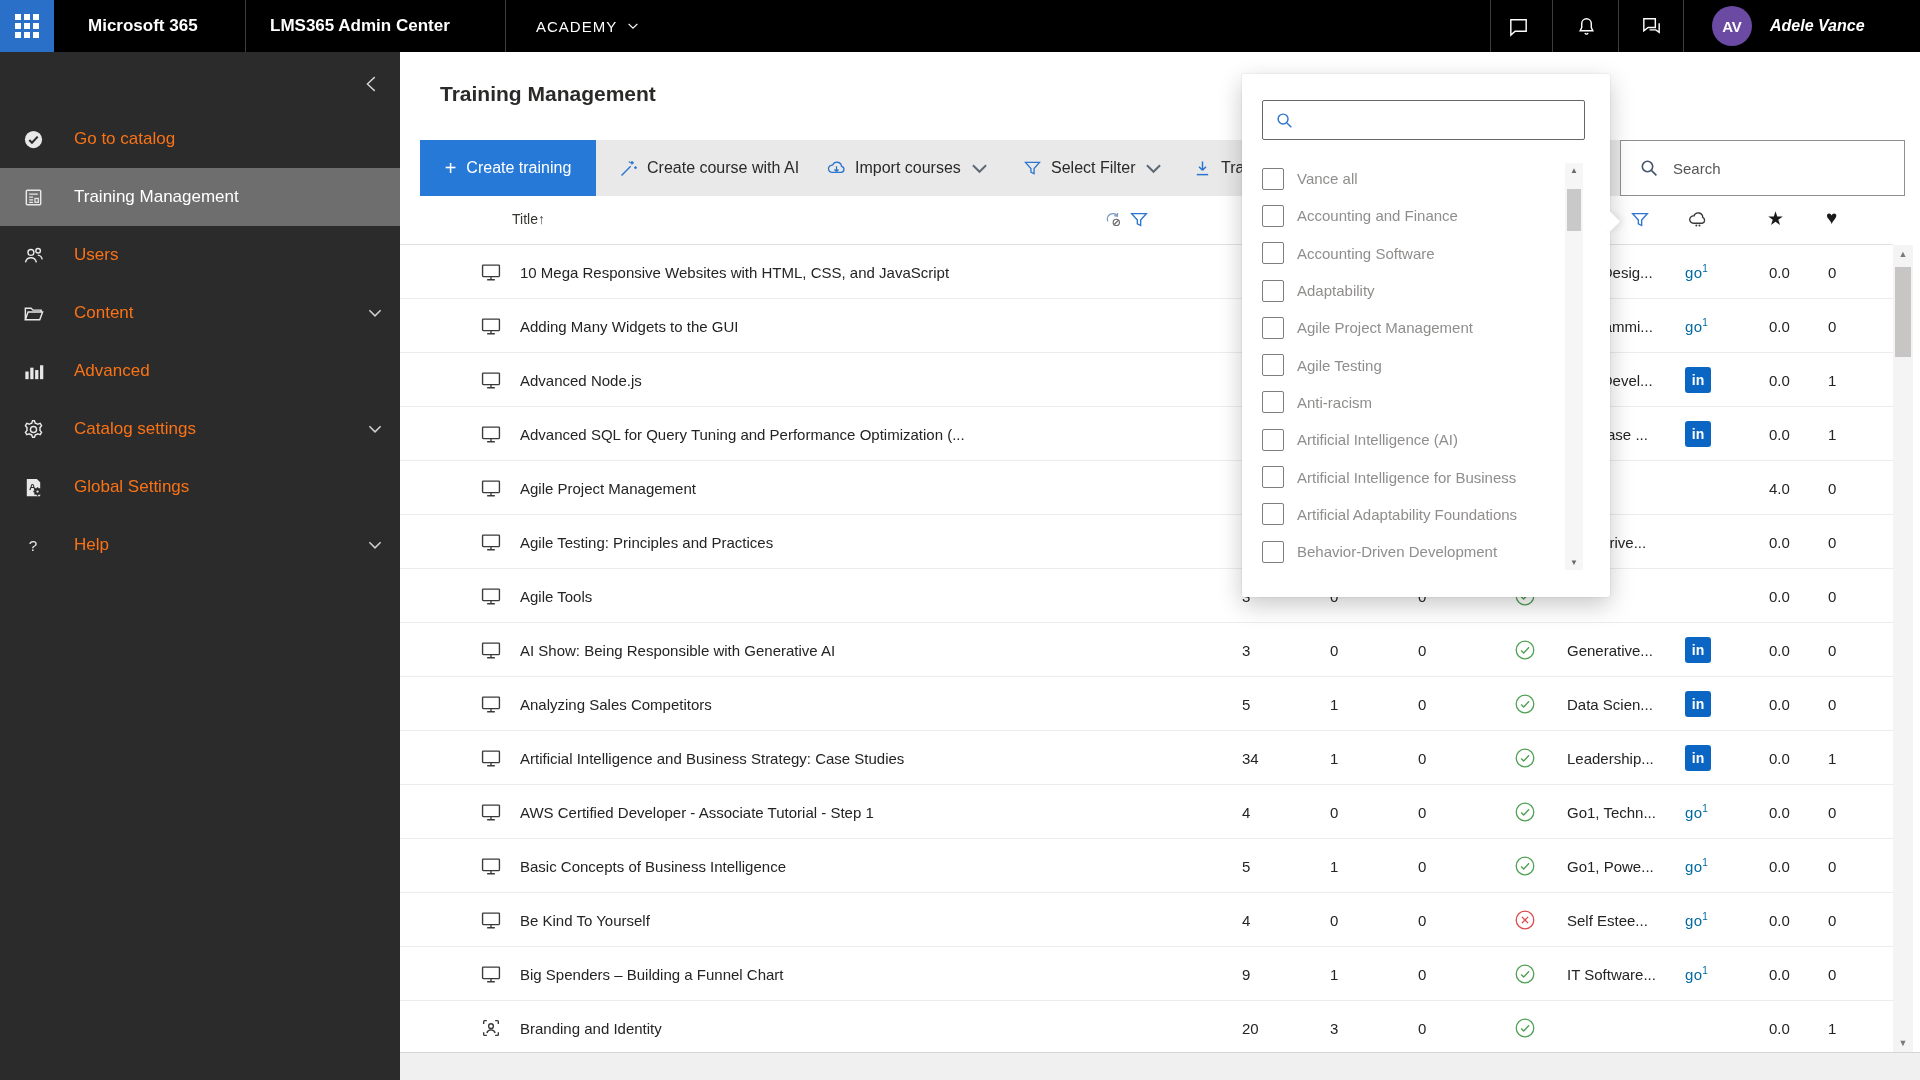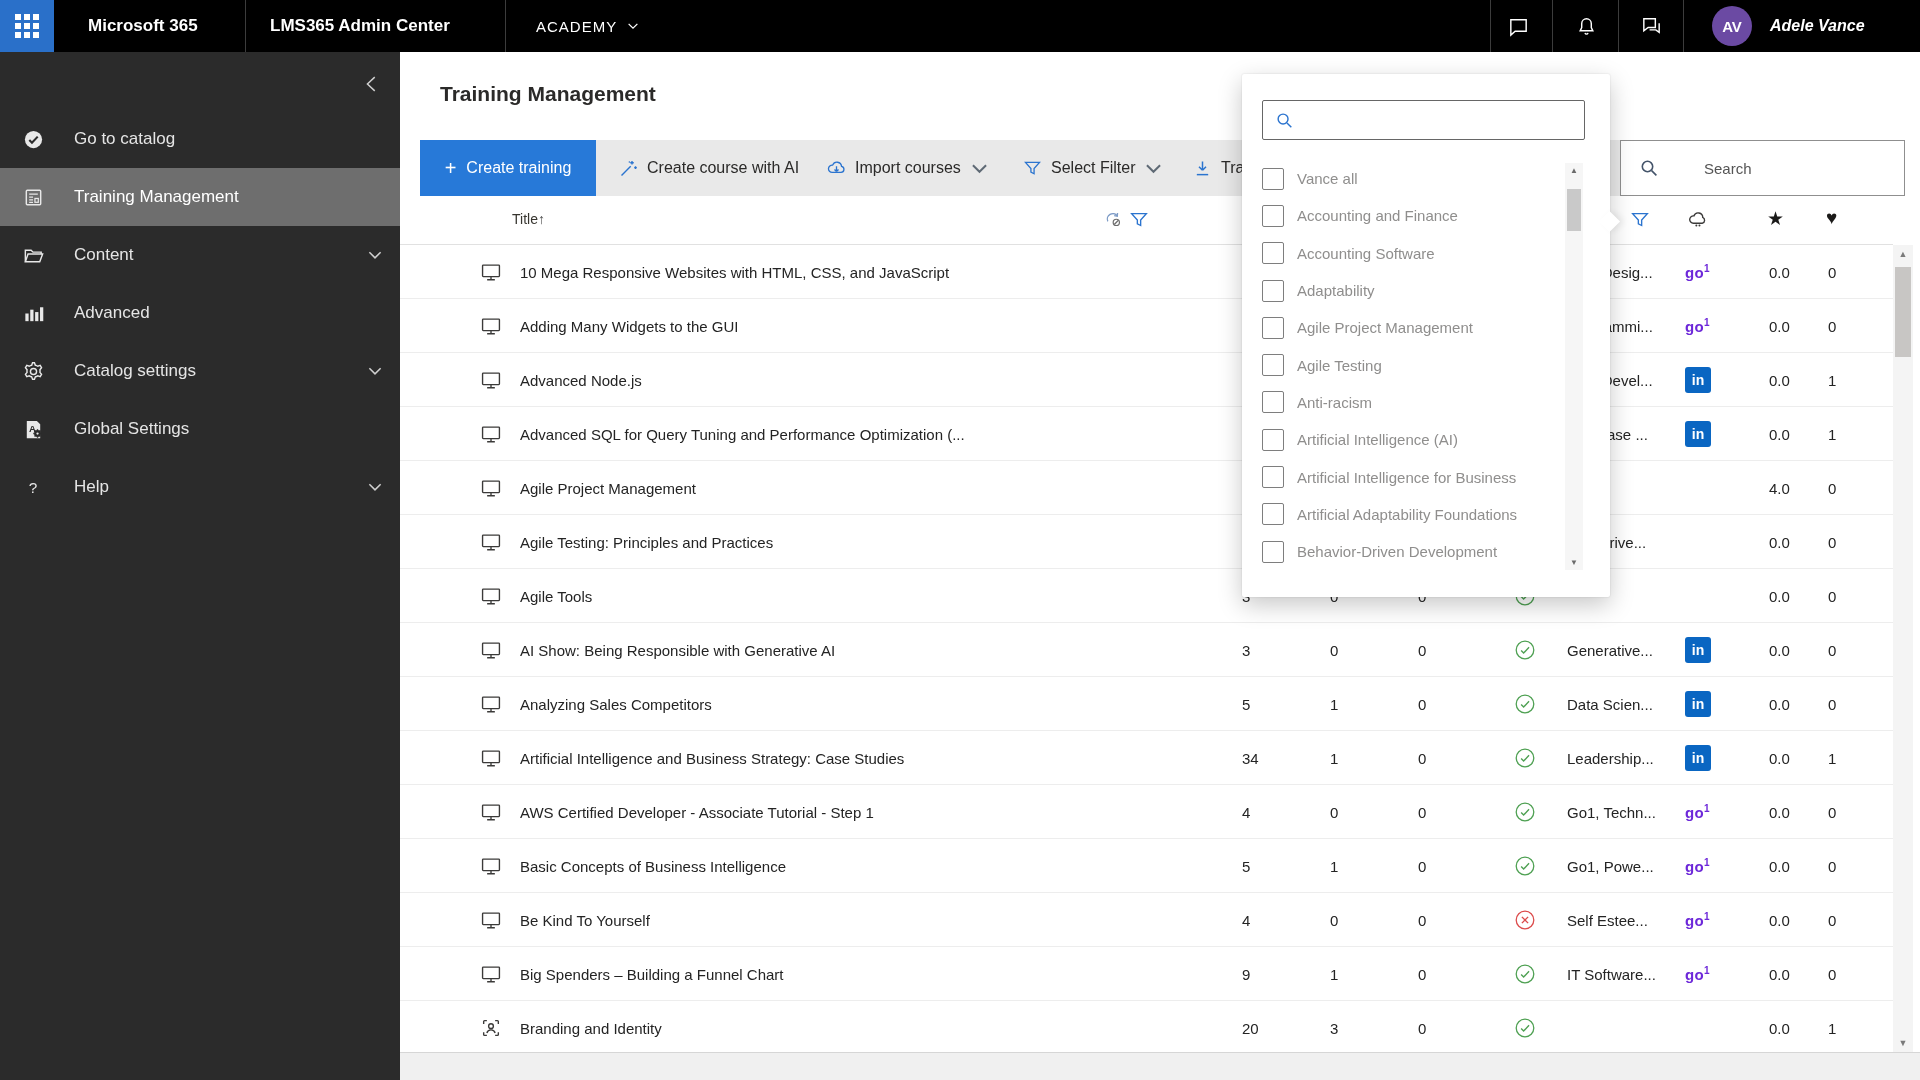--- a/index.html
+++ b/index.html
@@ -31,21 +31,21 @@
   .tb-iconbtn{position:absolute;top:0;height:52px;width:46px;display:flex;align-items:center;justify-content:center;cursor:pointer;}
   .tb-iconbtn svg{width:23px;height:23px;}
   .avatar{position:absolute;top:6px;width:40px;height:40px;border-radius:50%;background:var(--avatar-bg);color:#fff;
           display:flex;align-items:center;justify-content:center;font-size:15px;font-weight:700;cursor:pointer;}
   .tb-username{position:absolute;top:0;height:52px;display:flex;align-items:center;font-size:16px;font-weight:600;}
 
   
   .sidebar{position:absolute;left:0;top:52px;width:400px;height:1028px;background:var(--sidebar-bg);z-index:40;}
   .collapse-btn{position:absolute;right:14px;top:18px;width:28px;height:28px;display:flex;align-items:center;justify-content:center;cursor:pointer;}
   .nav{position:absolute;left:0;top:58px;width:400px;}
-  .nav-item{position:relative;height:58px;display:flex;align-items:center;cursor:pointer;color:#e5e5e5;font-size:17px;}
+  .nav-item{position:relative;height:58px;display:flex;align-items:center;cursor:pointer;color:#f97316;font-size:17px;}
   .nav-item.selected{background:var(--sidebar-sel);color:#fff;}
   .nav-icon{position:absolute;left:21px;width:24px;height:24px;display:flex;align-items:center;justify-content:center;}
   .nav-icon svg{width:23px;height:23px;}
   .nav-label{position:absolute;left:74px;white-space:nowrap;}
   .nav-chevron{position:absolute;right:16px;width:18px;height:18px;}
 
   
   .main{position:absolute;left:400px;top:52px;width:1520px;height:1028px;background:#fff;}
   .page-title{position:absolute;left:40px;top:30px;font-size:21px;font-weight:600;color:#2b2a29;}
 
@@ -53,21 +53,21 @@
   .toolbar{position:absolute;left:20px;top:88px;width:1485px;height:56px;background:var(--toolbar-bg);}
   .btn-create{position:absolute;left:0;top:0;width:176px;height:56px;background:var(--btn-blue);color:#fff;border:none;
               font-size:16px;display:flex;align-items:center;justify-content:center;gap:10px;cursor:pointer;font-family:inherit;}
   .btn-create .plus{font-size:20px;font-weight:400;line-height:1;}
   .tbar-item{position:absolute;top:0;height:56px;display:flex;align-items:center;gap:8px;font-size:16px;color:#2b2a29;cursor:pointer;}
   .tbar-item svg{width:21px;height:21px;}
   .chev{width:14px;height:14px;}
   .search-box{position:absolute;left:1200px;top:0;width:285px;height:56px;background:#fff;border:1px solid #8f8f8f;
               display:flex;align-items:center;padding-left:18px;gap:14px;}
   .search-box svg{width:20px;height:20px;flex:0 0 auto;}
-  .search-box input{border:none;outline:none;font-size:15px;color:#333;width:200px;font-family:inherit;background:transparent;margin-left:31px;}
+  .search-box input{border:none;outline:none;font-size:15px;color:#333;width:200px;font-family:inherit;background:transparent;}
   .search-box input::placeholder{color:#555;}
 
   
   .thead{position:absolute;left:0;top:144px;width:1493px;height:49px;border-bottom:1px solid #e1e1e1;font-size:14px;color:#37352f;}
   .th-title{position:absolute;left:112px;top:15px;display:flex;gap:0;align-items:center;cursor:pointer;}
   .sort-arrow{font-size:14px;color:#4a4a4a;}
   .th-icon{position:absolute;top:13px;width:22px;height:22px;cursor:pointer;}
   .th-star{font-size:19px;color:#1b1a19;top:11px;}
   .th-heart{font-size:19px;color:#1b1a19;top:11px;}
 
@@ -80,21 +80,21 @@
   .title-cell{left:120px;width:700px;white-space:nowrap;overflow:hidden;cursor:pointer;}
   .c1{left:842px;width:60px;}
   .c2{left:930px;width:60px;}
   .c3{left:1018px;width:60px;}
   .status{left:1114px;width:26px;}
   .status svg{width:22px;height:22px;}
   .provider{left:1167px;width:108px;white-space:nowrap;overflow:hidden;}
   .source{left:1285px;width:34px;}
   .rating{left:1369px;width:44px;}
   .likes{left:1428px;width:40px;}
-  .go1{font-weight:700;color:#6d28d9;font-size:15px;letter-spacing:.3px;}
+  .go1{font-weight:400;color:#0369a1;font-size:15px;letter-spacing:.3px;}
   .go1 sup{font-size:10px;}
   .li-badge{width:26px;height:26px;background:var(--linkedin);border-radius:3px;color:#fff;font-weight:700;font-size:14px;
             display:flex;align-items:center;justify-content:center;}
 
   
   .vscroll{position:absolute;left:1493px;top:193px;width:20px;height:807px;background:#f4f4f4;}
   .vscroll .arr{position:absolute;left:0;width:20px;height:18px;font-size:9px;color:#7a7a7a;display:flex;align-items:center;justify-content:center;cursor:pointer;}
   .vscroll .arr.up{top:0;} .vscroll .arr.down{bottom:0;}
   .vscroll .thumb{position:absolute;left:2px;top:22px;width:16px;height:90px;background:#c8c6c4;cursor:pointer;}
   .hscroll{position:absolute;left:0;top:1000px;width:1520px;height:28px;background:#f0f0f0;border-top:1px solid #d6d6d6;}
@@ -202,20 +202,32 @@
           <svg viewBox="0 0 24 24" fill="none" stroke="#e8e8e8" stroke-width="1.5">
             <rect x="4.5" y="4.5" width="15" height="15" rx="1"></rect>
             <path d="M7.5 8.5h9M7.5 11.5h4M7.5 14.5h4M7.5 17h4" stroke-width="1.3"></path>
             <rect x="13.5" y="13" width="3.5" height="4" stroke-width="1.3"></rect>
           </svg>
         </span>
     <span class="nav-label">Training Management</span>
 
   </div>
 
+  <div class="nav-item">
+    <span class="nav-icon">
+          <svg viewBox="0 0 24 24" fill="none" stroke="#e8e8e8" stroke-width="1.5">
+            <circle cx="9.3" cy="8.8" r="3.1"></circle>
+            <path d="M3.6 19.2c.7-3.2 2.8-4.8 5.7-4.8s5 1.6 5.7 4.8"></path>
+            <circle cx="16.8" cy="7" r="2.4"></circle>
+            <path d="M16.4 11.6c2.5.2 4.2 1.7 4.7 4.5"></path>
+          </svg>
+        </span>
+    <span class="nav-label">Users</span>
+
+  </div>
 
   <div class="nav-item">
     <span class="nav-icon">
           <svg viewBox="0 0 24 24" fill="none" stroke="#e8e8e8" stroke-width="1.5">
             <path d="M3.5 18.5v-12h6l2 2h8.5v2"></path>
             <path d="M3.5 18.5l2.8-8h15.2l-3 8z"></path>
           </svg>
         </span>
     <span class="nav-label">Content</span>
     <svg class="nav-chevron" viewBox="0 0 16 16" fill="none" stroke="#cfcfcf" stroke-width="1.4">

